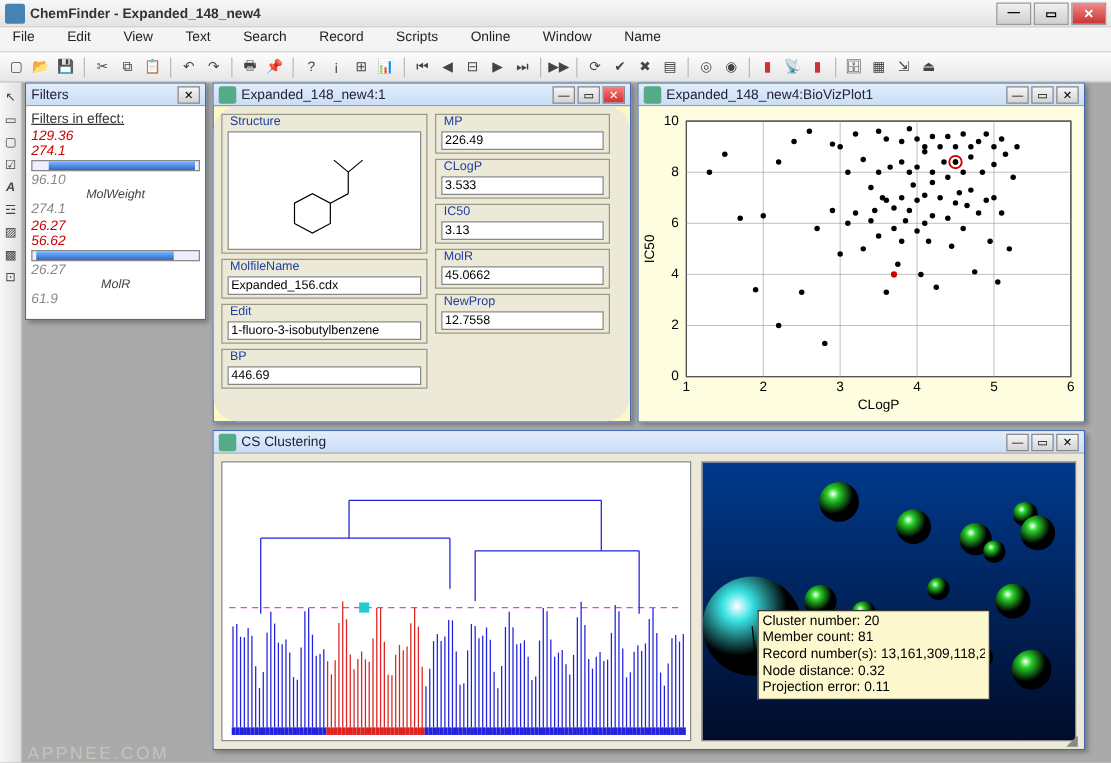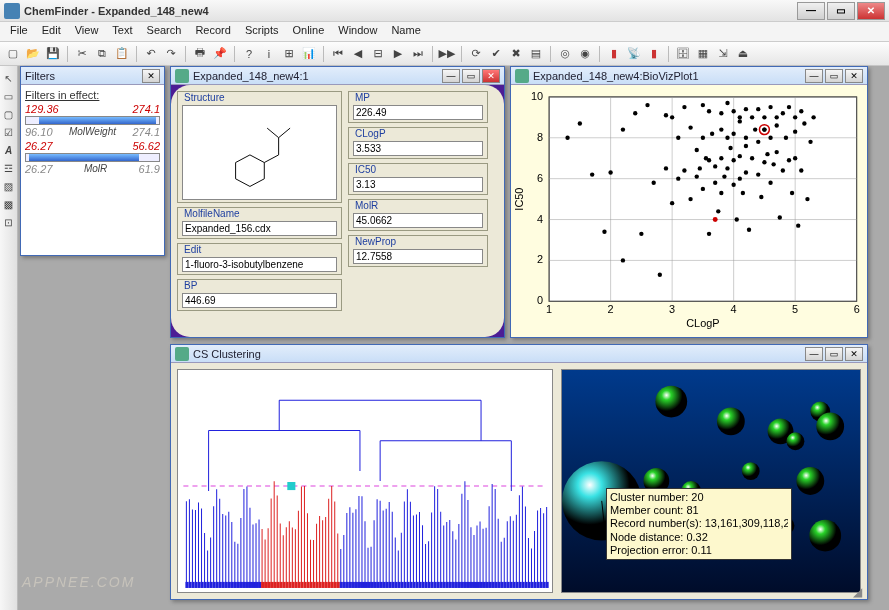--- a/index.html
+++ b/index.html
@@ -7,48 +7,48 @@
 
 
 .titlebar { height: 22px; background: linear-gradient(#f8f8f8, #e3e3e3); display: flex; align-items: center; padding: 0 4px; border-bottom: 1px solid #ccc; font-weight: bold; }
 .app-icon { width: 16px; height: 16px; background: #4682b4; border-radius: 2px; margin-right: 4px; }
 .titlebar-text { flex: 1; color: #333; }
 .win-controls { display: flex; gap: 2px; }
 .win-btn { width: 28px; height: 18px; background: linear-gradient(#f0f0f0,#d0d0d0); border: 1px solid #999; display:flex;align-items:center;justify-content:center; font-size:10px;}
 .win-btn.close { background: linear-gradient(#e88,#c33); color:#fff; }
 
 
-.menubar { height: 20px; background: #f4f4f4; display: flex; gap: 2px; padding: 0 4px; border-bottom: 1px solid #ccc; }
+.menubar { height: 20px; background: #f4f4f4; display: flex; gap: 14px; padding: 0 4px; border-bottom: 1px solid #ccc; }
 .menu-item { padding: 2px 6px; color: #222; cursor: default; }
 
 
 .toolbar { height: 24px; background: linear-gradient(#fdfdfd,#e6e6e6); display: flex; align-items: center; padding: 0 4px; gap: 2px; border-bottom: 1px solid #c6c6c6; }
 .tb-btn { width: 18px; height: 18px; display:flex;align-items:center;justify-content:center; border: 1px solid transparent; font-size:11px; color:#444;}
 .tb-sep { width:1px; height:16px; background:#bbb; margin: 0 3px;}
 
 
 .work { position: absolute; top: 66px; left:0; right:0; bottom:0; background:#aaa; }
 .side-toolbar { position:absolute; left:0; top:0; bottom:0; width:18px; background:linear-gradient(90deg,#f7f7f7,#e0e0e0); border-right:1px solid #bbb; display:flex; flex-direction:column; gap:2px; padding-top:4px; align-items:center;}
 .side-btn { width:16px; height:16px; font-size:10px; display:flex;align-items:center;justify-content:center; color:#444;}
 
 
-.subwin { position:absolute; background:#4c1d95; border:1px solid #4169b5; box-shadow: 2px 2px 4px rgba(0,0,0,.3); }
+.subwin { position:absolute; background:#fef9c3; border:1px solid #4169b5; box-shadow: 2px 2px 4px rgba(0,0,0,.3); }
 .subwin-title { height:18px; background:linear-gradient(#e2edfb,#c9def7); display:flex; align-items:center; padding:0 4px; gap:4px; border-bottom:1px solid #99b;}
 .subwin-title .t-icon{ width:14px;height:14px;background:#5a8; border-radius:2px;}
 .subwin-title .t-text{ flex:1; color:#223;}
 .sw-ctrls { display:flex; gap:2px; }
 .sw-btn { width:18px;height:14px; background:linear-gradient(#f6f6f6,#d4d4d4); border:1px solid #888; font-size:9px; display:flex;align-items:center;justify-content:center;}
 .sw-btn.close{ background:linear-gradient(#f77,#c33); color:#fff;}
 
 
 .filters { left:20px; top:0; width:145px; height:190px; }
 .filters-body { padding:4px; background:#fff; height:calc(100% - 18px); }
 .filters-label { color:#333; margin-bottom:2px;text-decoration:underline;}
 .flt-row { margin-top:2px; }
-.flt-nums { display:flex; justify-content:space-between; font-style:italic; font-size:10px; }
+.flt-nums { display:flex; justify-content:space-between; font-style:italic; font-size:10px;flex-direction:column; }
 .flt-nums .red { color:#c00; }
 .flt-nums .grey { color:#888; }
 .flt-bar { height:9px; border:1px solid #888; background:#eef; position:relative; margin:1px 0;}
 .flt-bar .fill{ position:absolute; left:10%; right:2%; top:0; bottom:0; background:linear-gradient(#7bf,#36c);}
 .flt-name { text-align:center; color:#444; font-size:10px;}
 
 
 .recordwin { left:170px; top:0; width:335px; height:272px; }
 .record-body { padding:6px; background:#ece9d8; height:calc(100% - 18px); overflow:hidden; position:relative;border-radius:19px;}
 .fieldbox { border:1px solid #9a9a82; background:#ece9d8; padding:2px 4px; margin-bottom:4px; position:relative;}
@@ -67,21 +67,21 @@
 
 .clustwin { left:170px; top:278px; width:698px; height:256px; }
 .clust-body { height:calc(100% - 18px); background:#ece9d8; padding:6px; display:flex; gap:8px; }
 .dendro { flex:1; background:#fff; border:1px solid #888; position:relative;}
 .dendro svg{width:100%;height:100%;}
 .space3d { width:300px; background:linear-gradient(#003a8c,#000c2a); border:1px solid #888; position:relative;}
 .space3d svg{width:100%;height:100%;}
 .infobox { position:absolute; left:44px; bottom:32px; width:186px; background:#fdf8cd; border:1px solid #333; padding:2px 3px; font-size:10px; color:#000; line-height:1.2;}
 .infobox div{white-space:nowrap; overflow:hidden;}
 
-.watermark { position:absolute; left:22px; bottom:20px; color:#c7c3bb; font-size:14px; letter-spacing:2px; font-style:italic;}
+.watermark { position:absolute; left:22px; bottom:0; color:#c7c3bb; font-size:14px; letter-spacing:2px; }
 .resize-grip{position:absolute;right:2px;bottom:2px;width:12px;height:12px;color:#888;font-size:12px;}
 </style>
 </head>
 <body>
 
 <div class="titlebar">
   <div class="app-icon"></div>
   <div class="titlebar-text">ChemFinder - Expanded_148_new4</div>
   <div class="win-controls">
     <div class="win-btn">—</div>

